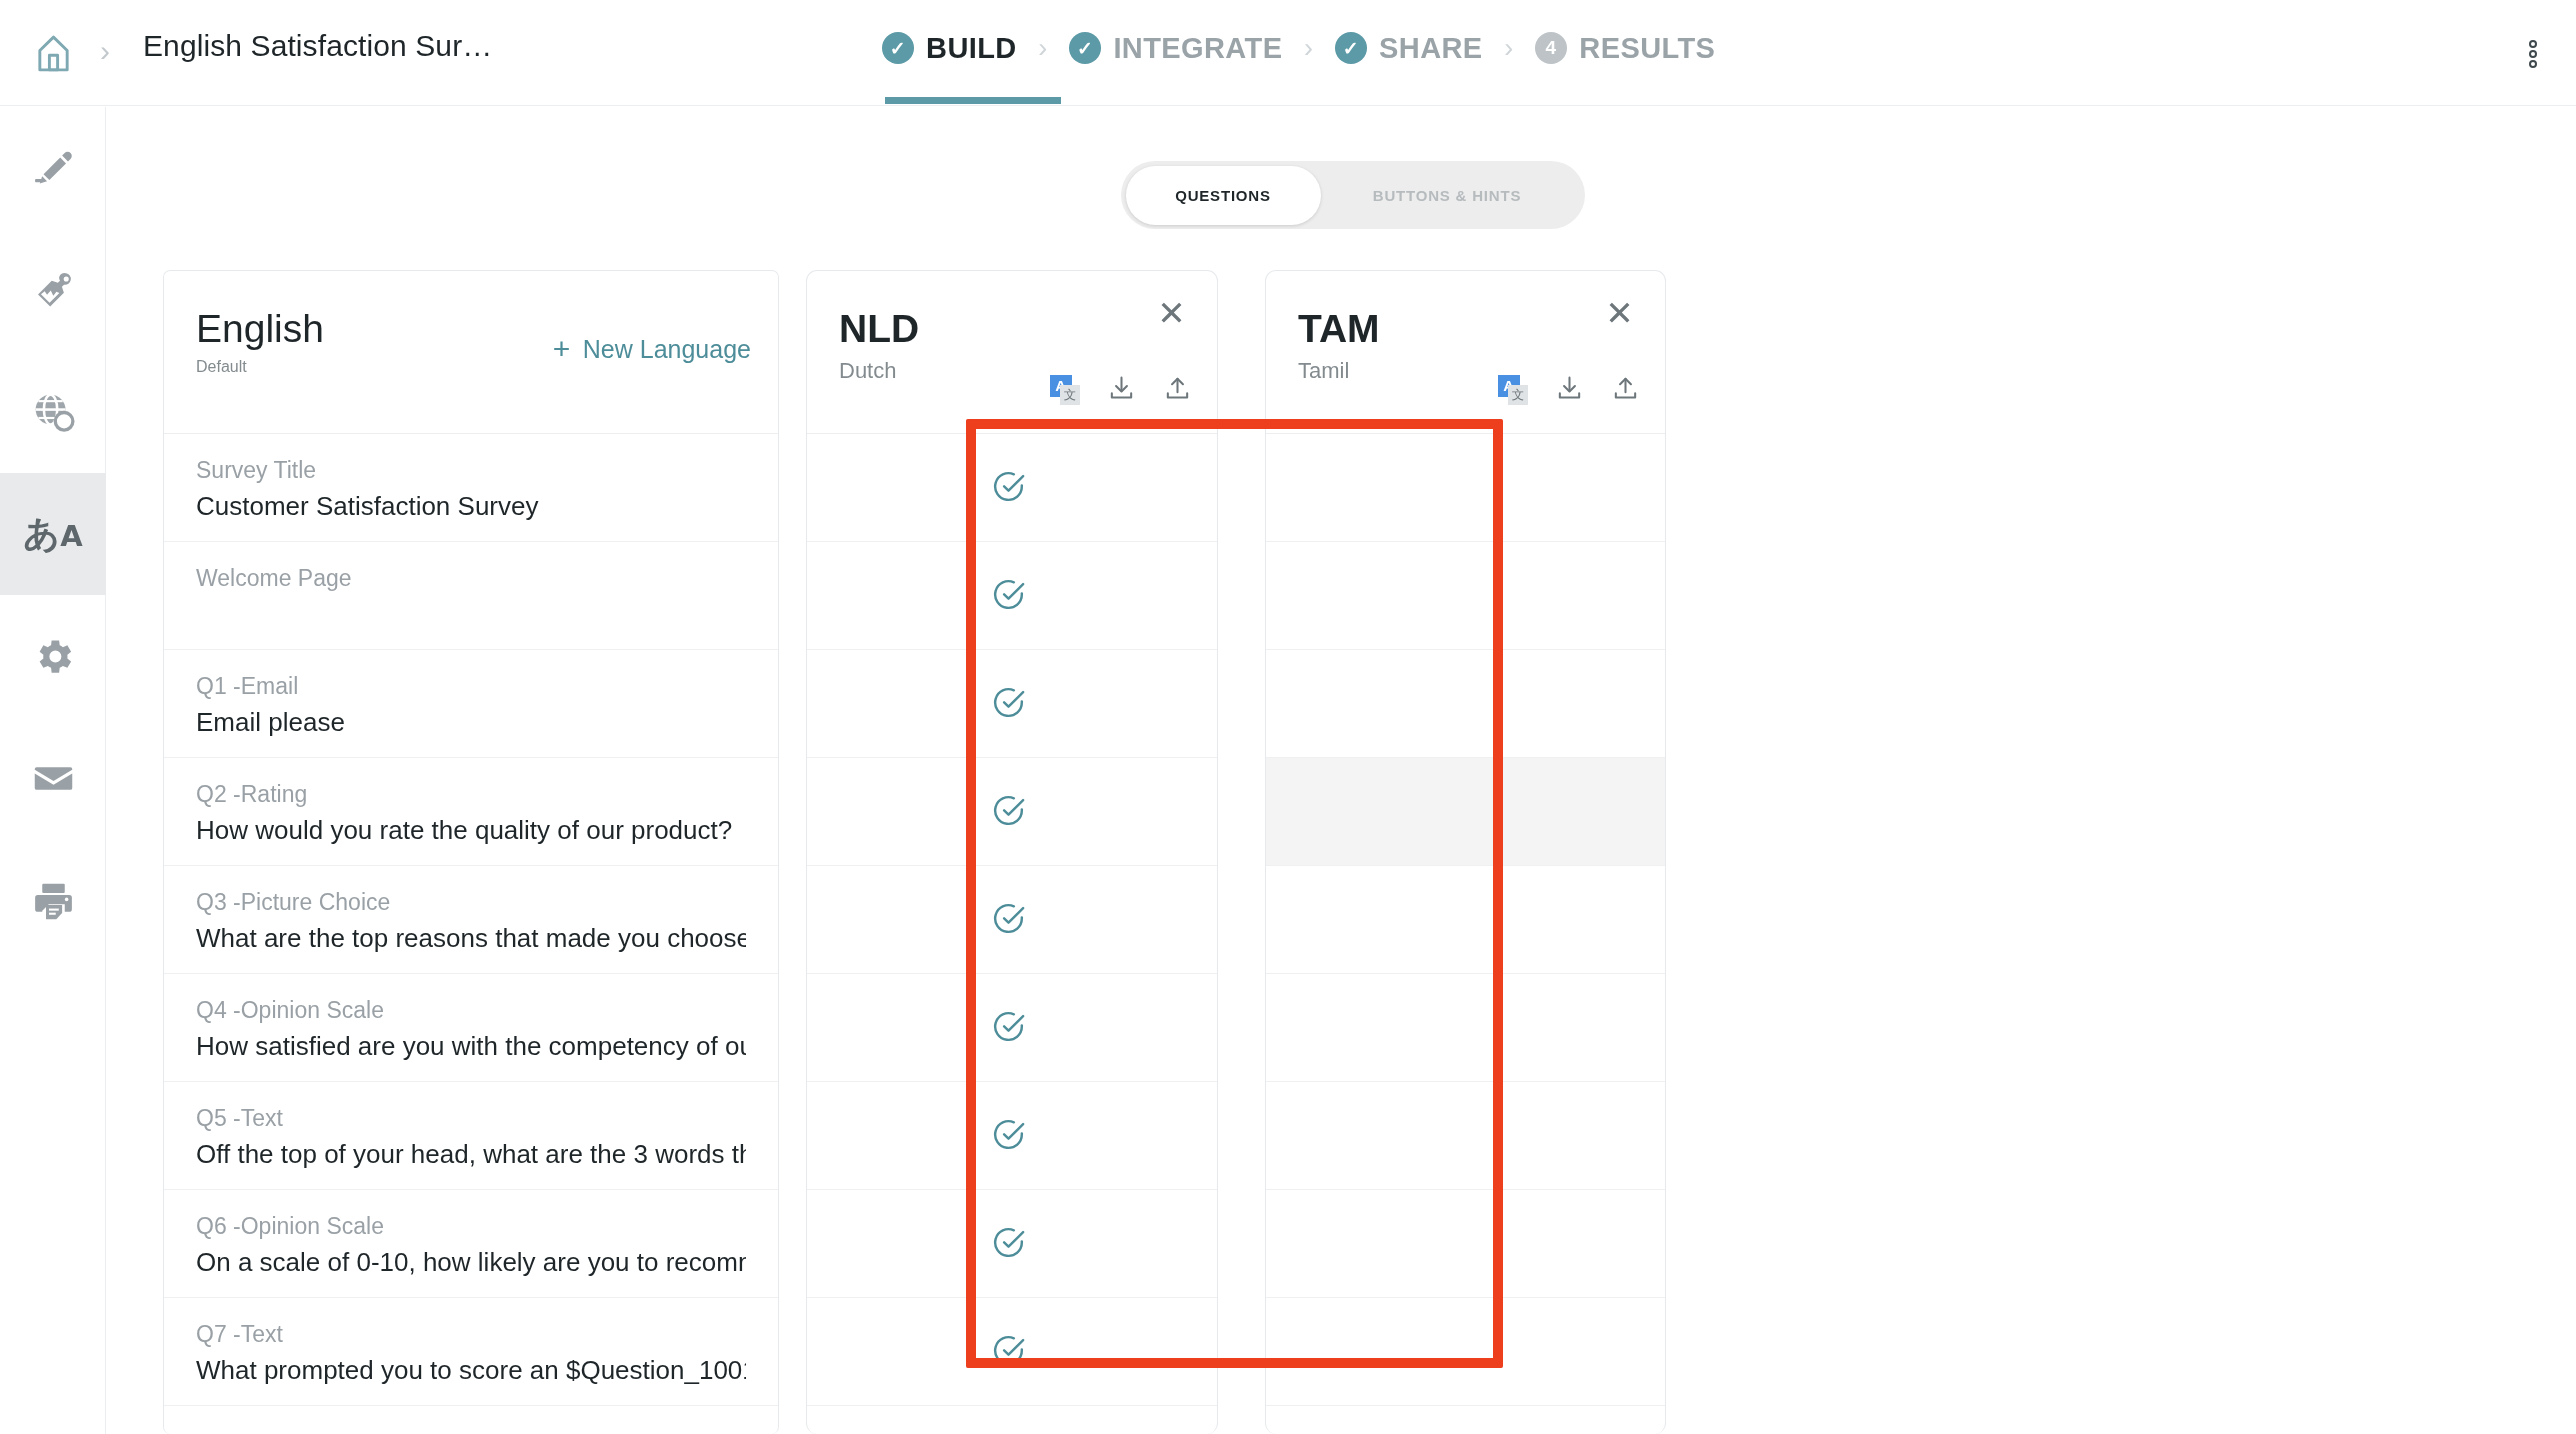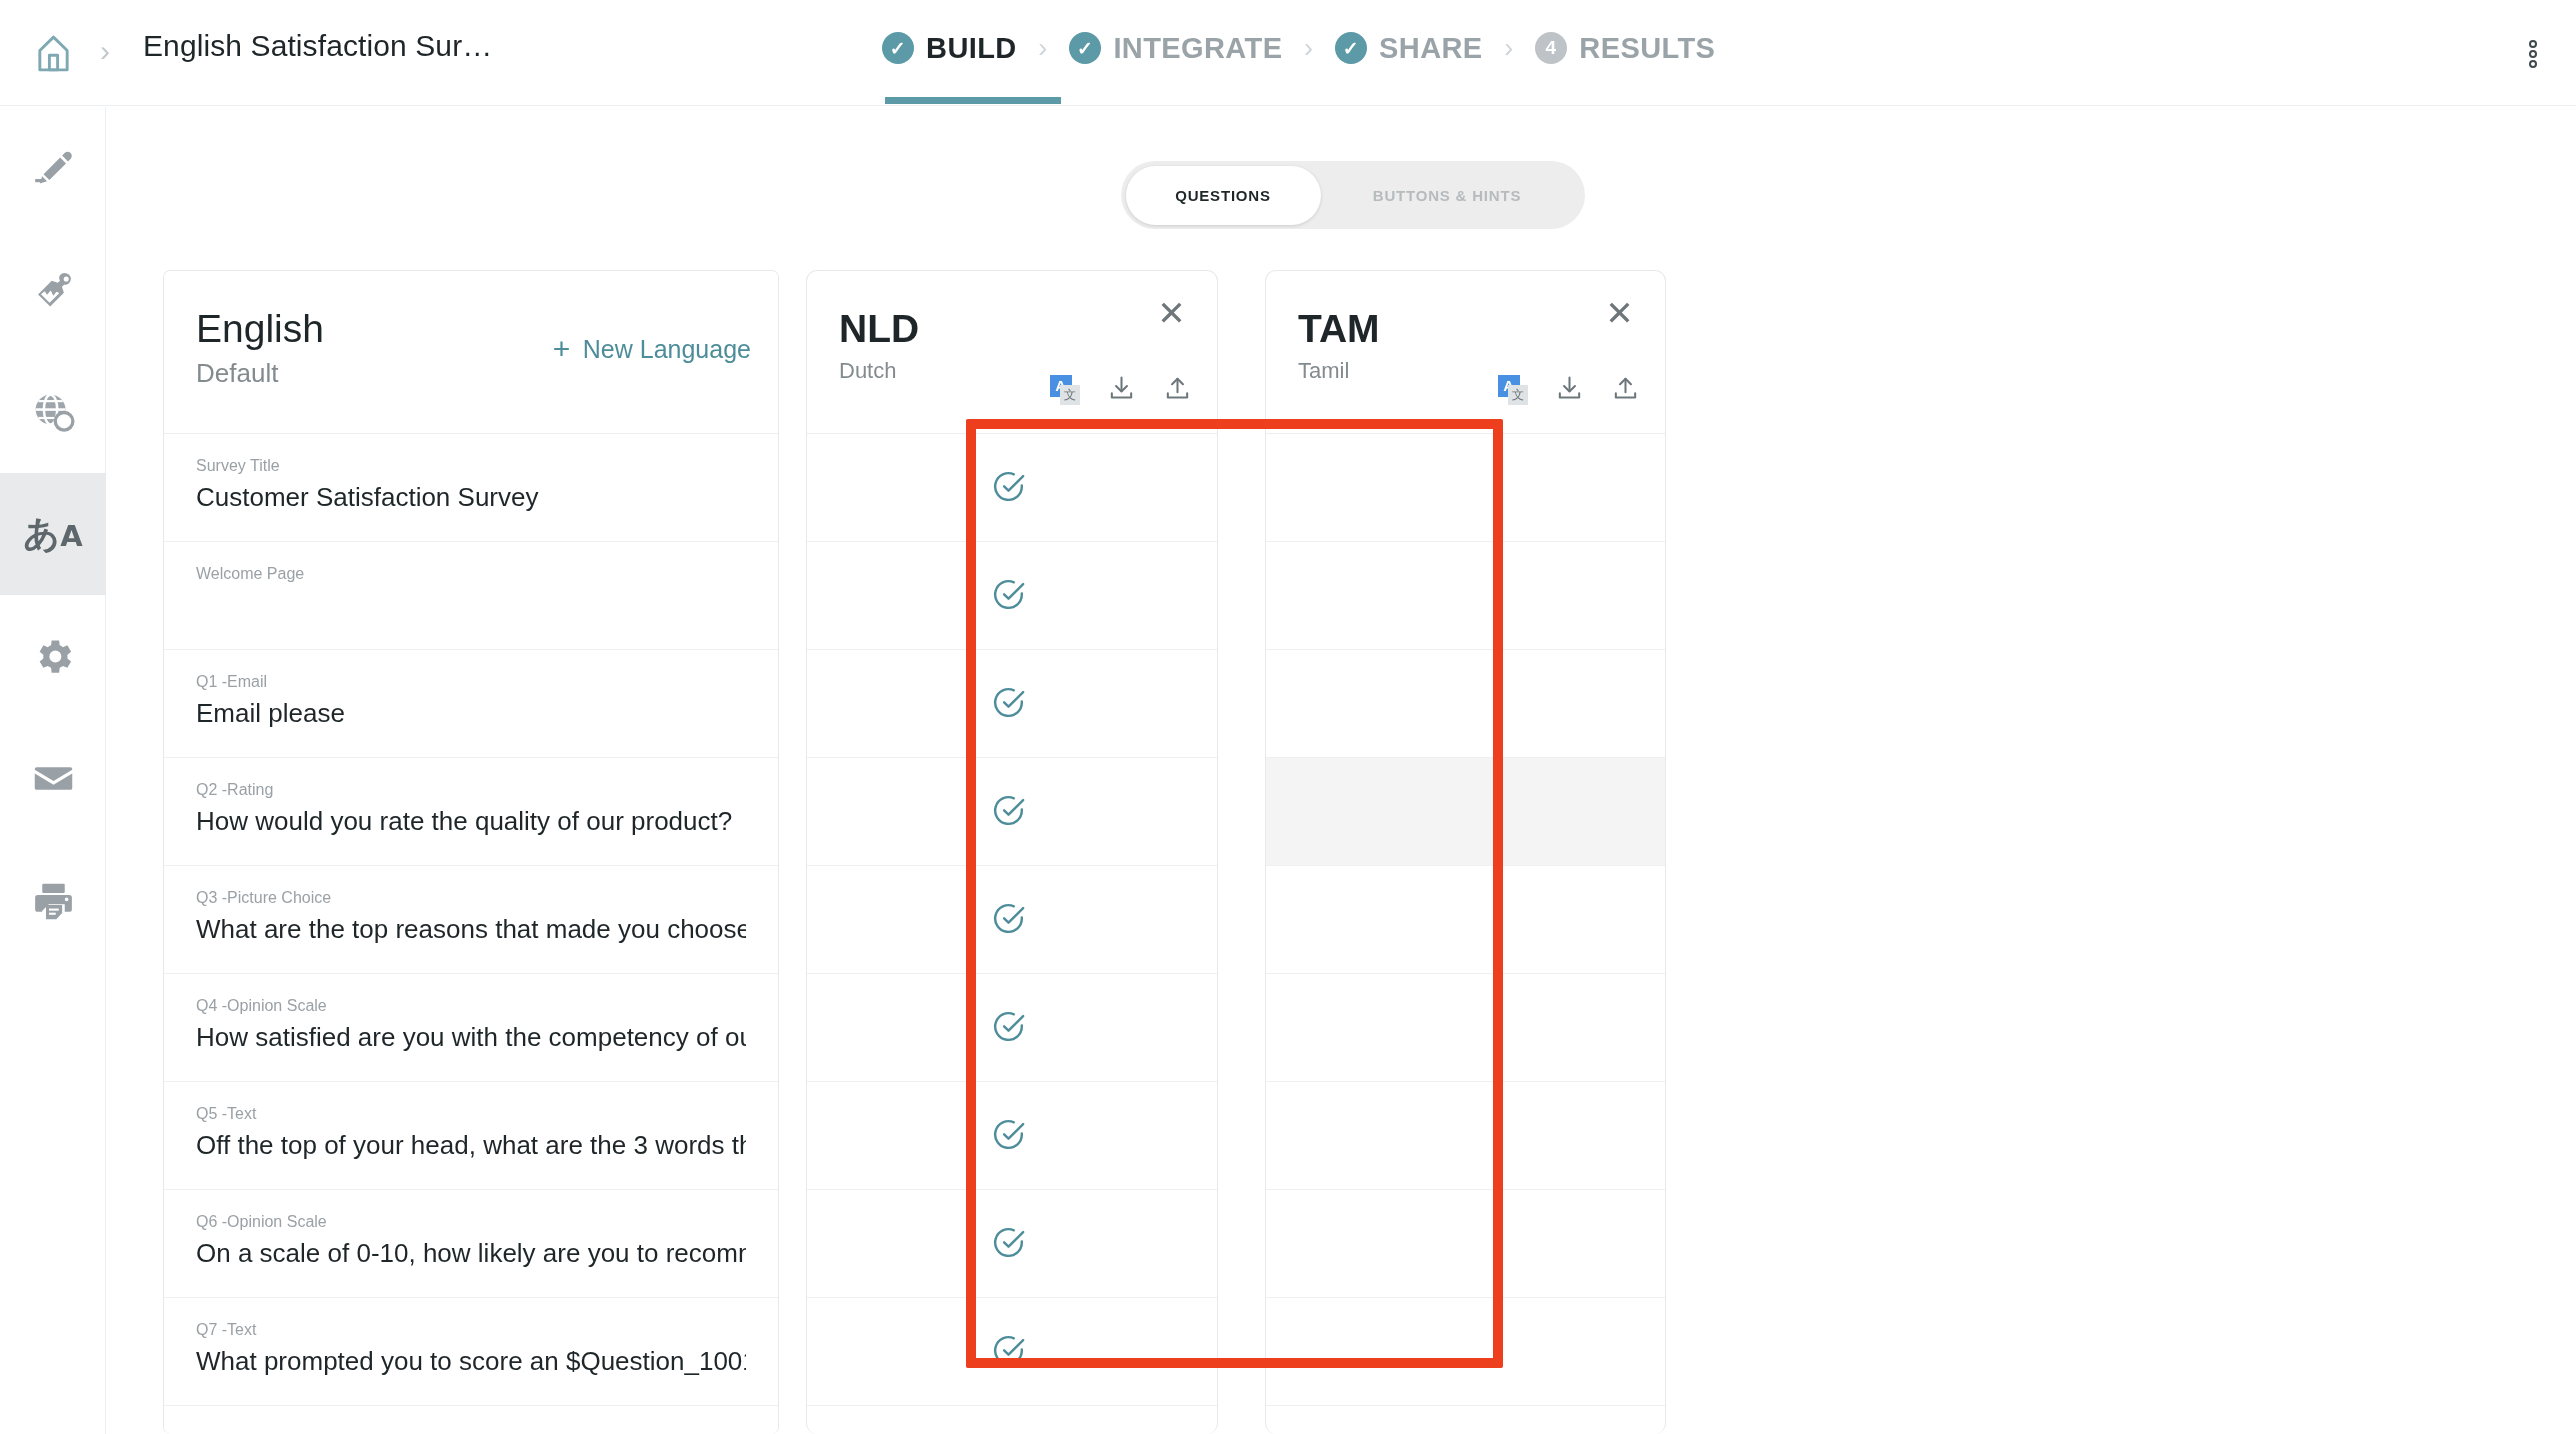--- a/index.html
+++ b/index.html
@@ -97,33 +97,33 @@
   .panel-en {
     left: 163px; top: 270px; width: 616px; height: 1164px;
     border: 1.8px solid #e7eaec; border-radius: 7.2px; border-bottom: none;
     overflow: hidden;
   }
   .en-head {
     height: 163px; border-bottom: 1.8px solid #eceef0;
     position: relative; padding: 38px 32px 0 32px;
   }
   .en-title { font-size: 39px; color: #1f2629; line-height: 1.05; }
-  .en-sub   { font-size: 26px; color: #838b8f; margin-top: 8px; }
+  .en-sub   { font-size: 16px; color: #838b8f; margin-top: 8px; }
   .new-lang {
     position: absolute; right: 27px; top: 63px;
     display: flex; align-items: center; gap: 12.5px;
     color: #4d8d99; font-size: 25px; white-space: nowrap;
   }
   .new-lang .plus { font-size: 30px; font-weight: 300; line-height: 1; }
 
   .en-row {
     height: 108px; border-bottom: 1.8px solid #eef0f1;
     padding: 21.5px 32px 0 32px; overflow: hidden;
   }
-  .en-row .lbl { font-size: 16px; color: #9aa1a6; line-height: 1.25; }
+  .en-row .lbl { font-size: 23px; color: #9aa1a6; line-height: 1.25; }
   .en-row .val {
     font-size: 26px; color: #1f2629; margin-top: 6.3px;
     white-space: nowrap; overflow: hidden;
   }
 
   .panel-lang {
     top: 270px; width: 412px; height: 1164px;
     border: 1.8px solid #e7eaec; border-radius: 11px; border-bottom: none;
     overflow: hidden;
   }

